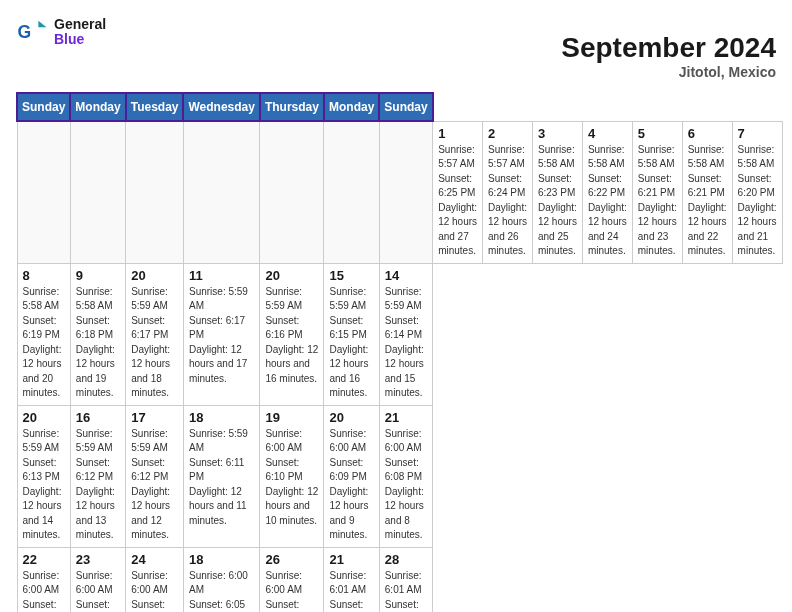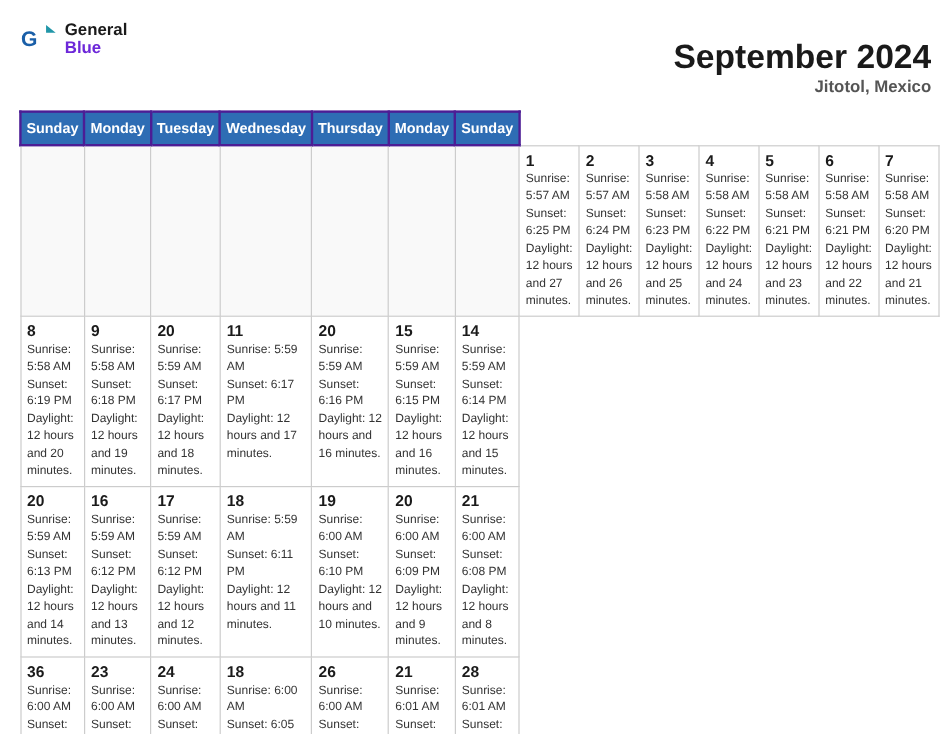--- a/index.html
+++ b/index.html
@@ -212,21 +212,21 @@
           <span class="day-num">20</span>
           <div class="day-detail">Sunrise: 6:00 AM<br>Sunset: 6:09 PM<br>Daylight: 12 hours and 9 minutes.</div>
         </td>
         <td>
           <span class="day-num">21</span>
           <div class="day-detail">Sunrise: 6:00 AM<br>Sunset: 6:08 PM<br>Daylight: 12 hours and 8 minutes.</div>
         </td>
       </tr>
       <tr>
         <td>
-          <span class="day-num">36</span>
+          <span class="day-num">22</span>
           <div class="day-detail">Sunrise: 6:00 AM<br>Sunset: 6:07 PM<br>Daylight: 12 hours and 7 minutes.</div>
         </td>
         <td>
           <span class="day-num">23</span>
           <div class="day-detail">Sunrise: 6:00 AM<br>Sunset: 6:07 PM<br>Daylight: 12 hours and 6 minutes.</div>
         </td>
         <td>
           <span class="day-num">24</span>
           <div class="day-detail">Sunrise: 6:00 AM<br>Sunset: 6:06 PM<br>Daylight: 12 hours and 5 minutes.</div>
         </td>

